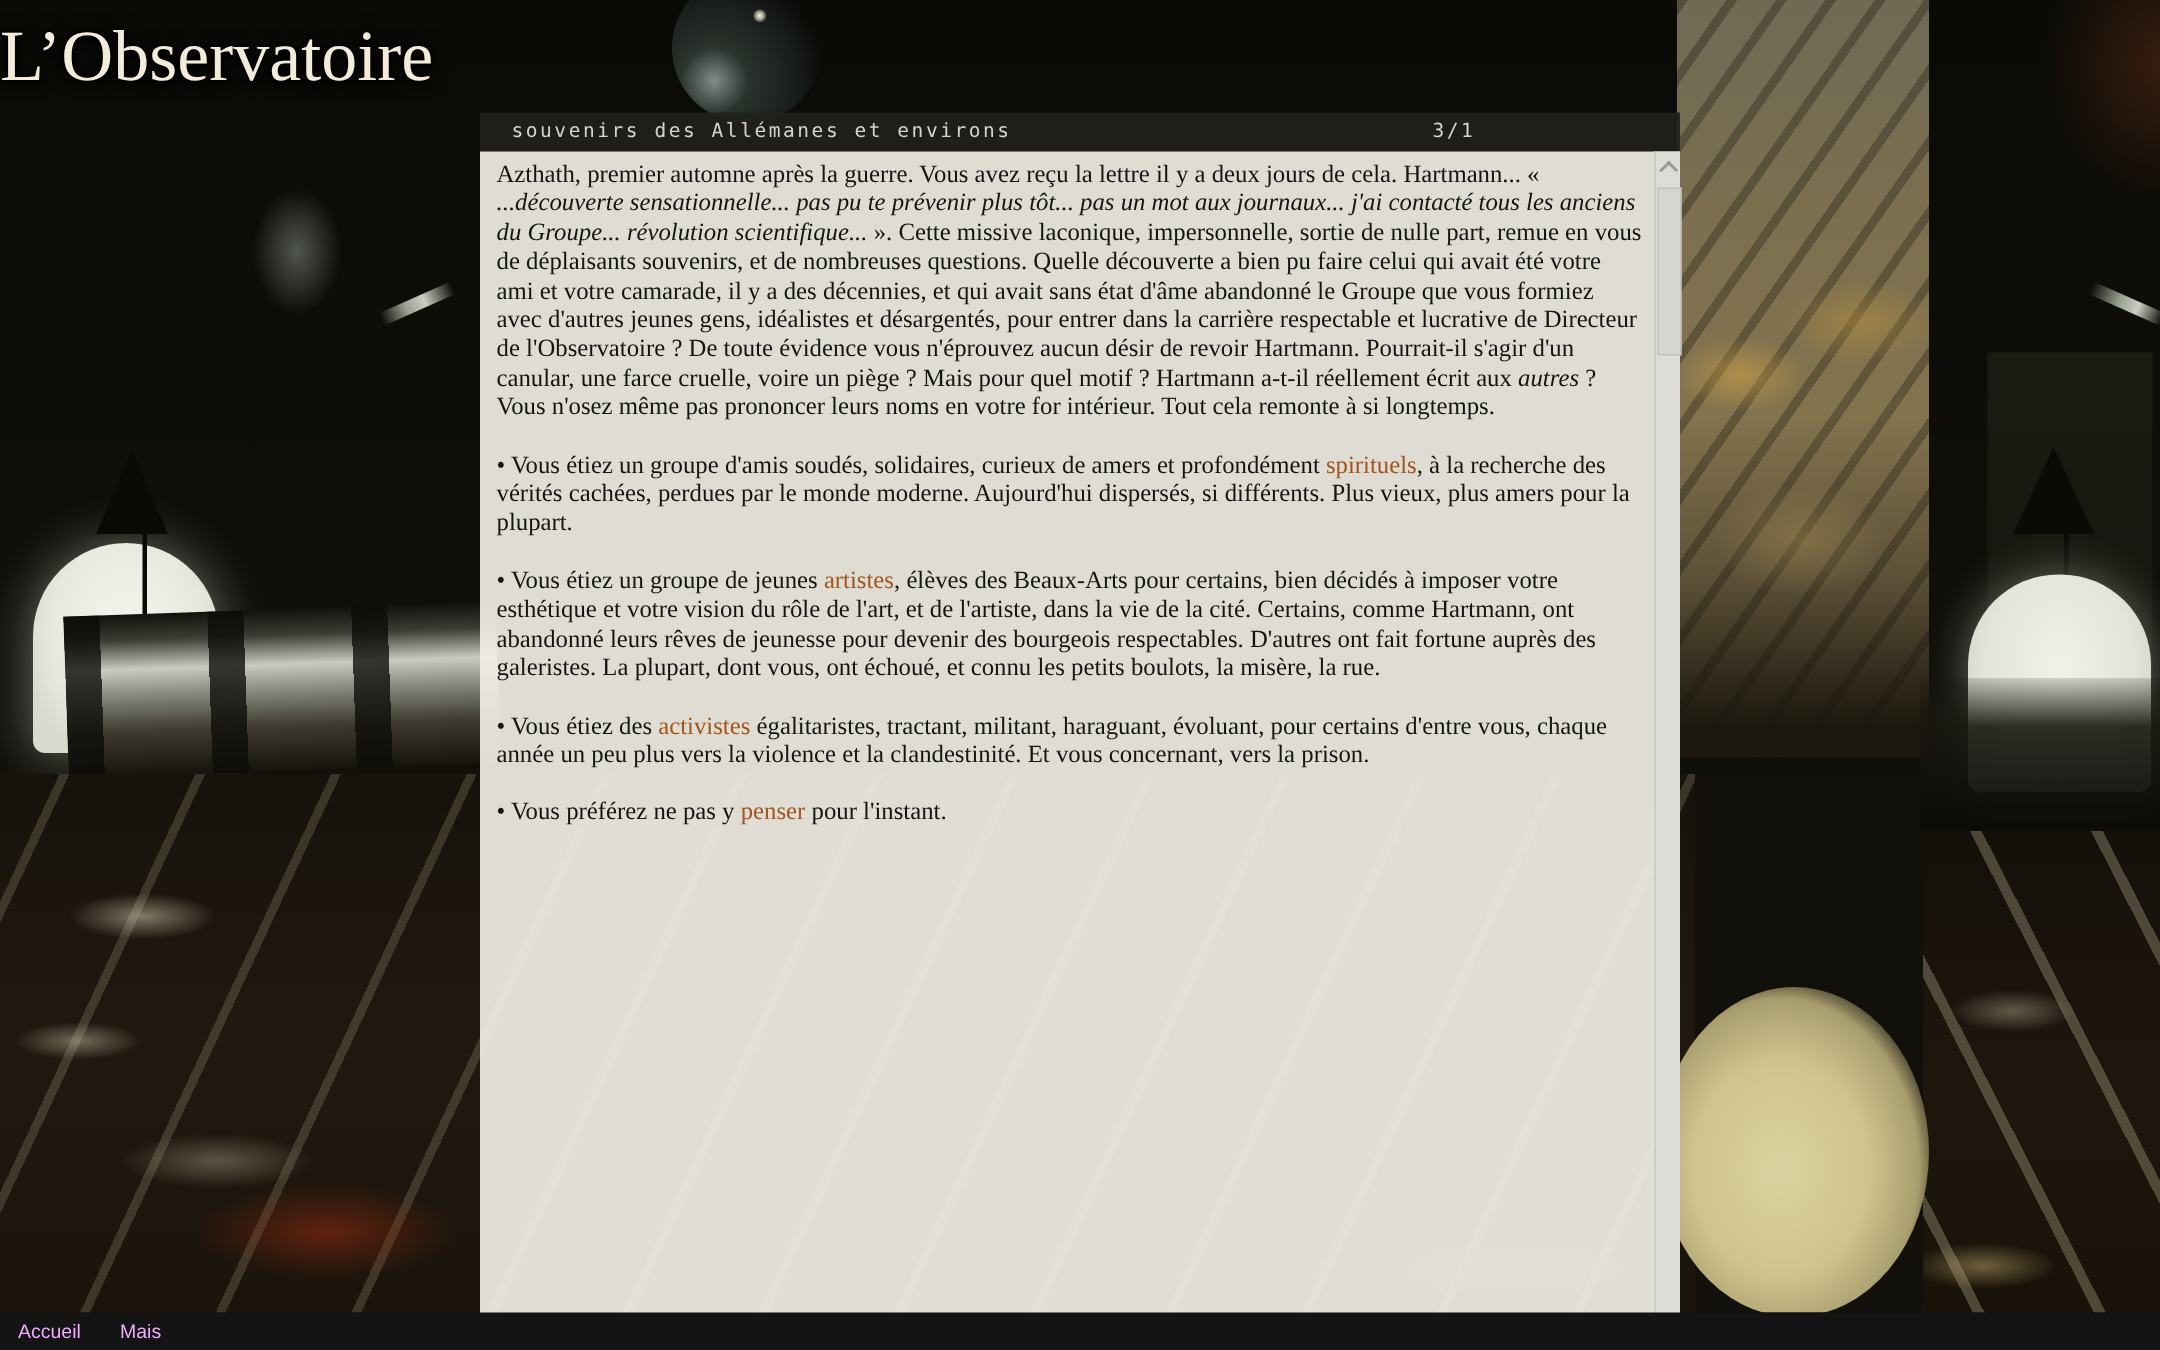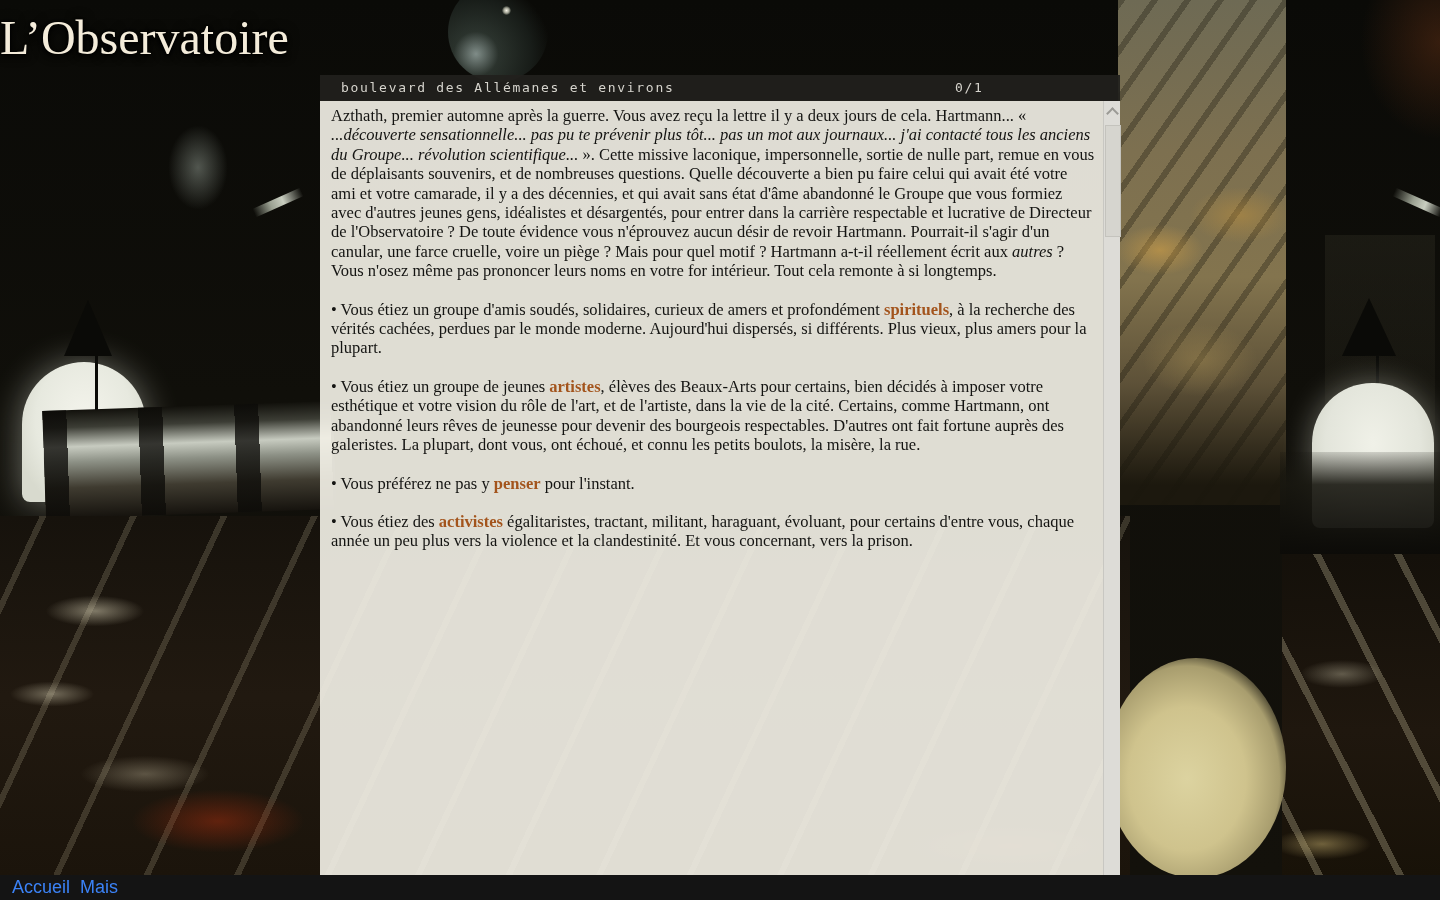--- a/index.html
+++ b/index.html
@@ -78,36 +78,36 @@
     background:rgba(33,32,29,.93);color:#d6d4cd;
     font-family:"DejaVu Sans Mono", monospace;font-size:13px;letter-spacing:1.7px;
     padding-left:21px;box-sizing:border-box;}
   .panel-counter{position:absolute;left:635px;top:0;}
   .panel-body{position:relative;height:900px;background:rgba(241,239,229,.92);}
   .story-text{position:absolute;left:0;right:17px;top:0;bottom:0;
     padding:5px 8px 0 11px;overflow:hidden;
     font-size:16.5px;line-height:19.4px;color:#141412;}
   .story-text p{margin:0 0 19px 0;}
   .story-text .italic{font-style:italic;}
-  .story-link{font-weight:bold;text-decoration:none;color:#a3541c;}
+  .story-link{font-weight:normal;text-decoration:none;color:#a3541c;}
   
   .scrollbar{position:absolute;right:0;top:0;width:17px;height:100%;
     background:#dddcd7;border-left:1px solid #c8c7c2;box-sizing:border-box;}
   .scroll-btn{position:absolute;left:0;width:16px;height:22px;cursor:pointer;}
   .scroll-btn.up{top:0;}
   .scroll-btn.down{bottom:0;}
   .chev{position:absolute;left:4px;width:7px;height:7px;border-left:2px solid #9b9a95;border-top:2px solid #9b9a95;}
   .up .chev{top:8px;transform:rotate(45deg);}
   .down .chev{top:4px;transform:rotate(225deg);}
   .scroll-thumb{position:absolute;left:1px;top:24px;width:14px;height:110px;
     background:#d6d5cf;border:1px solid #c4c3bd;}
   
   .footer{position:absolute;left:0;right:0;bottom:0;height:25px;background:#141414;}
   .footer a{position:absolute;top:0;line-height:25px;
-    font-family:"Liberation Sans", sans-serif;font-size:18px;color:#3b82f6;text-decoration:none;}
+    font-family:"Liberation Sans", sans-serif;font-size:13px;color:#f0abfc;text-decoration:none;}
   .footer-link-accueil{left:12px;}
   .footer-link-infos{left:80px;}
 </style>
 </head>
 <body>
 
 <div class="bg">
   <div class="bg-orb"></div>
   <div class="bg-spark"></div>
   <div class="bg-lampglow-left"></div>
@@ -126,30 +126,30 @@
   <div class="bg-arch-right"></div>
   <div class="bg-pipe-right"></div>
   <div class="bg-rails-right"></div>
   <div class="bg-figure"></div>
 </div>
 
 <h1 class="page-title">L’Observatoire</h1>
 
 <div class="panel">
   <div class="panel-header">
-    <span>boulevard des Allémanes et environs</span>
-    <span class="panel-counter">0/1</span>
+    <span>souvenirs des Allémanes et environs</span>
+    <span class="panel-counter">3/1</span>
   </div>
   <div class="panel-body">
     <div class="story-text">
         <p><span class="">Azthath, premier automne après la guerre. Vous avez reçu la lettre il y a deux jours de cela. Hartmann... « </span><span class="italic">...découverte sensationnelle... pas pu te prévenir plus tôt... pas un mot aux journaux... j'ai contacté tous les anciens du Groupe... révolution scientifique...</span><span class=""> ». Cette missive laconique, impersonnelle, sortie de nulle part, remue en vous de déplaisants souvenirs, et de nombreuses questions. Quelle découverte a bien pu faire celui qui avait été votre ami et votre camarade, il y a des décennies, et qui avait sans état d'âme abandonné le Groupe que vous formiez avec d'autres jeunes gens, idéalistes et désargentés, pour entrer dans la carrière respectable et lucrative de Directeur de l'Observatoire ? De toute évidence vous n'éprouvez aucun désir de revoir Hartmann. Pourrait-il s'agir d'un canular, une farce cruelle, voire un piège ? Mais pour quel motif ? Hartmann a-t-il réellement écrit aux </span><span class="italic">autres</span><span class=""> ? Vous n'osez même pas prononcer leurs noms en votre for intérieur. Tout cela remonte à si longtemps.</span></p>
         <p><span class="">• Vous étiez un groupe d'amis soudés, solidaires, curieux de amers et profondément </span><a href="#" class="story-link" style="color: rgb(163, 84, 28);">spirituels</a><span class="">, à la recherche des vérités cachées, perdues par le monde moderne. Aujourd'hui dispersés, si différents. Plus vieux, plus amers pour la plupart.</span></p>
         <p><span class="">• Vous étiez un groupe de jeunes </span><a href="#" class="story-link" style="color: rgb(163, 84, 28);">artistes</a><span class="">, élèves des Beaux-Arts pour certains, bien décidés à imposer votre esthétique et votre vision du rôle de l'art, et de l'artiste, dans la vie de la cité. Certains, comme Hartmann, ont abandonné leurs rêves de jeunesse pour devenir des bourgeois respectables. D'autres ont fait fortune auprès des galeristes. La plupart, dont vous, ont échoué, et connu les petits boulots, la misère, la rue.</span></p>
+        <p><span class="">• Vous étiez des </span><a href="#" class="story-link" style="color: rgb(163, 84, 28);">activistes</a><span class=""> égalitaristes, tractant, militant, haraguant, évoluant, pour certains d'entre vous, chaque année un peu plus vers la violence et la clandestinité. Et vous concernant, vers la prison.</span></p>
         <p><span class="">• Vous préférez ne pas y </span><a href="#" class="story-link" style="color: rgb(163, 84, 28);">penser</a><span class=""> pour l'instant.</span></p>
-        <p><span class="">• Vous étiez des </span><a href="#" class="story-link" style="color: rgb(163, 84, 28);">activistes</a><span class=""> égalitaristes, tractant, militant, haraguant, évoluant, pour certains d'entre vous, chaque année un peu plus vers la violence et la clandestinité. Et vous concernant, vers la prison.</span></p>
       </div>
     <div class="scrollbar">
       <div class="scroll-btn up">
         <span class="chev"></span>
       </div>
       <div class="scroll-thumb"></div>
       <div class="scroll-btn down">
         <span class="chev"></span>
       </div>
     </div>

